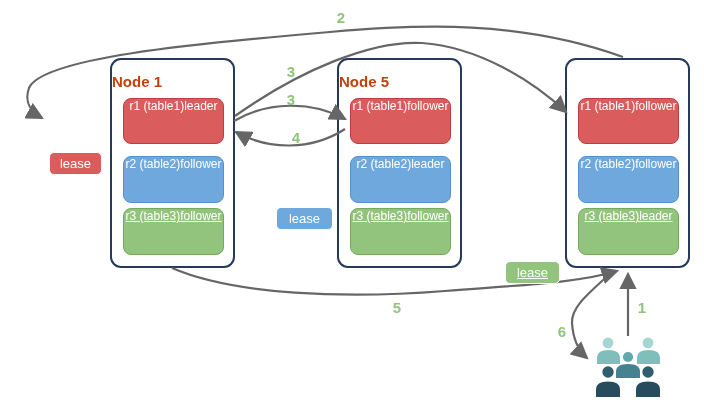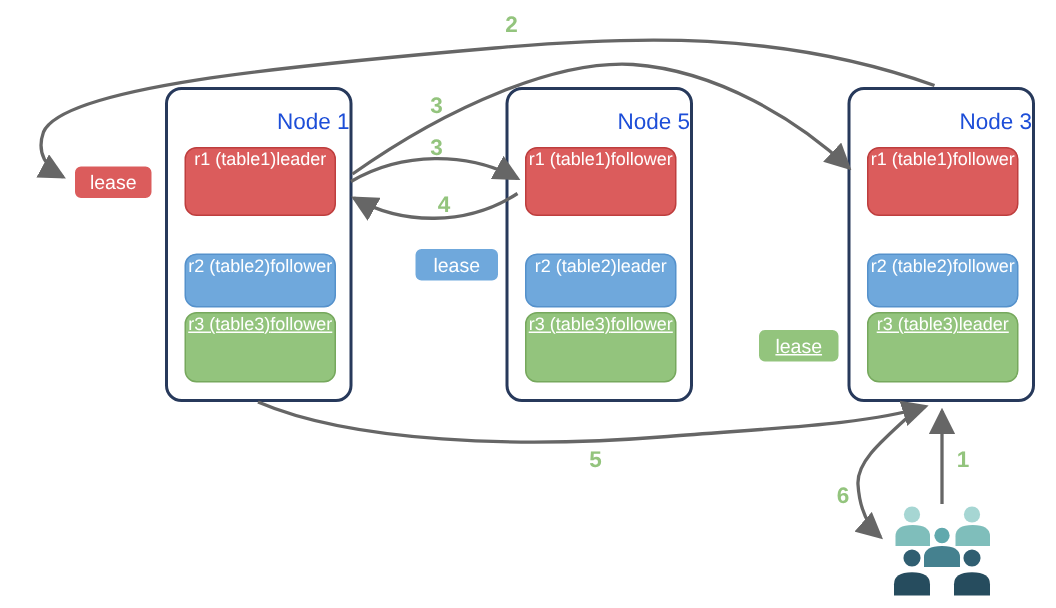--- a/index.html
+++ b/index.html
@@ -6,37 +6,37 @@
   .canvas{
     position:relative;width:704px;height:405px;background:#ffffff;
     font-family:"Liberation Sans",sans-serif;overflow:hidden;
   }
   .node{
     position:absolute;width:125px;height:210px;background:#fff;
     border:2px solid var(--node-border,#27395b);border-radius:11px;
     box-sizing:border-box;z-index:1;
   }
   .node-title{
-    text-align:right;margin-top:13px;font-size:15px;font-weight:normal;color:#1d4ed8;
+    text-align:left;margin-top:13px;font-size:15px;font-weight:bold;color:#c2410c;
   }
   .replica{
     position:absolute;left:11px;width:101px;border-radius:8px;color:#fff;
     font-size:12px;text-align:center;display:flex;flex-direction:row;
     justify-content:center;line-height:1.3;border:1.5px solid;box-sizing:border-box;
   }
   .replica.p1{top:38px;height:46px}
-  .replica.p2{top:109px;height:36px}
+  .replica.p2{top:96px;height:47px}
   .replica.p3{top:148px;height:47px}
   .red{background:var(--red-fill,#db5c5c);border-color:var(--red-border,#be3e3e);}
   .blue{background:var(--blue-fill,#6fa8dc);border-color:var(--blue-border,#5591cb);}
   .green{background:var(--green-fill,#93c47d);border-color:var(--green-border,#76a85d);text-decoration:underline;}
   .lease{
     position:absolute;height:23px;border-radius:5px;color:#fff;font-size:13px;
     display:flex;align-items:center;justify-content:center;border:1.5px solid;
-    box-sizing:border-box;z-index:3;
+    box-sizing:border-box;z-index:3;margin-top:42px;
   }
   .lease-red{left:49px;top:110px;width:53px}
   .lease-blue{left:276px;top:165px;width:57px}
   .lease-green{left:505px;top:219px;width:55px}
   .step{
     position:absolute;font-size:15px;font-weight:bold;color:var(--step-label,#93c47d);
     transform:translate(-50%,-50%);z-index:3;
   }
   svg.overlay{position:absolute;left:0;top:0;z-index:2;}
   .arrow{fill:none;stroke:var(--arrow,#666666);stroke-width:2.2;}
@@ -76,21 +76,20 @@
       <span>r2 (table2)</span>
       <span>leader</span>
     </div>
     <div class="replica p3 green">
       <span>r3 (table3)</span>
       <span>follower</span>
     </div>
   </div>
 
   <div class="node" style="left:565px;top:58px">
-    <div class="node-title">Node 3</div>
     <div class="replica p1 red">
       <span>r1 (table1)</span>
       <span>follower</span>
     </div>
     <div class="replica p2 blue">
       <span>r2 (table2)</span>
       <span>follower</span>
     </div>
     <div class="replica p3 green">
       <span>r3 (table3)</span>

